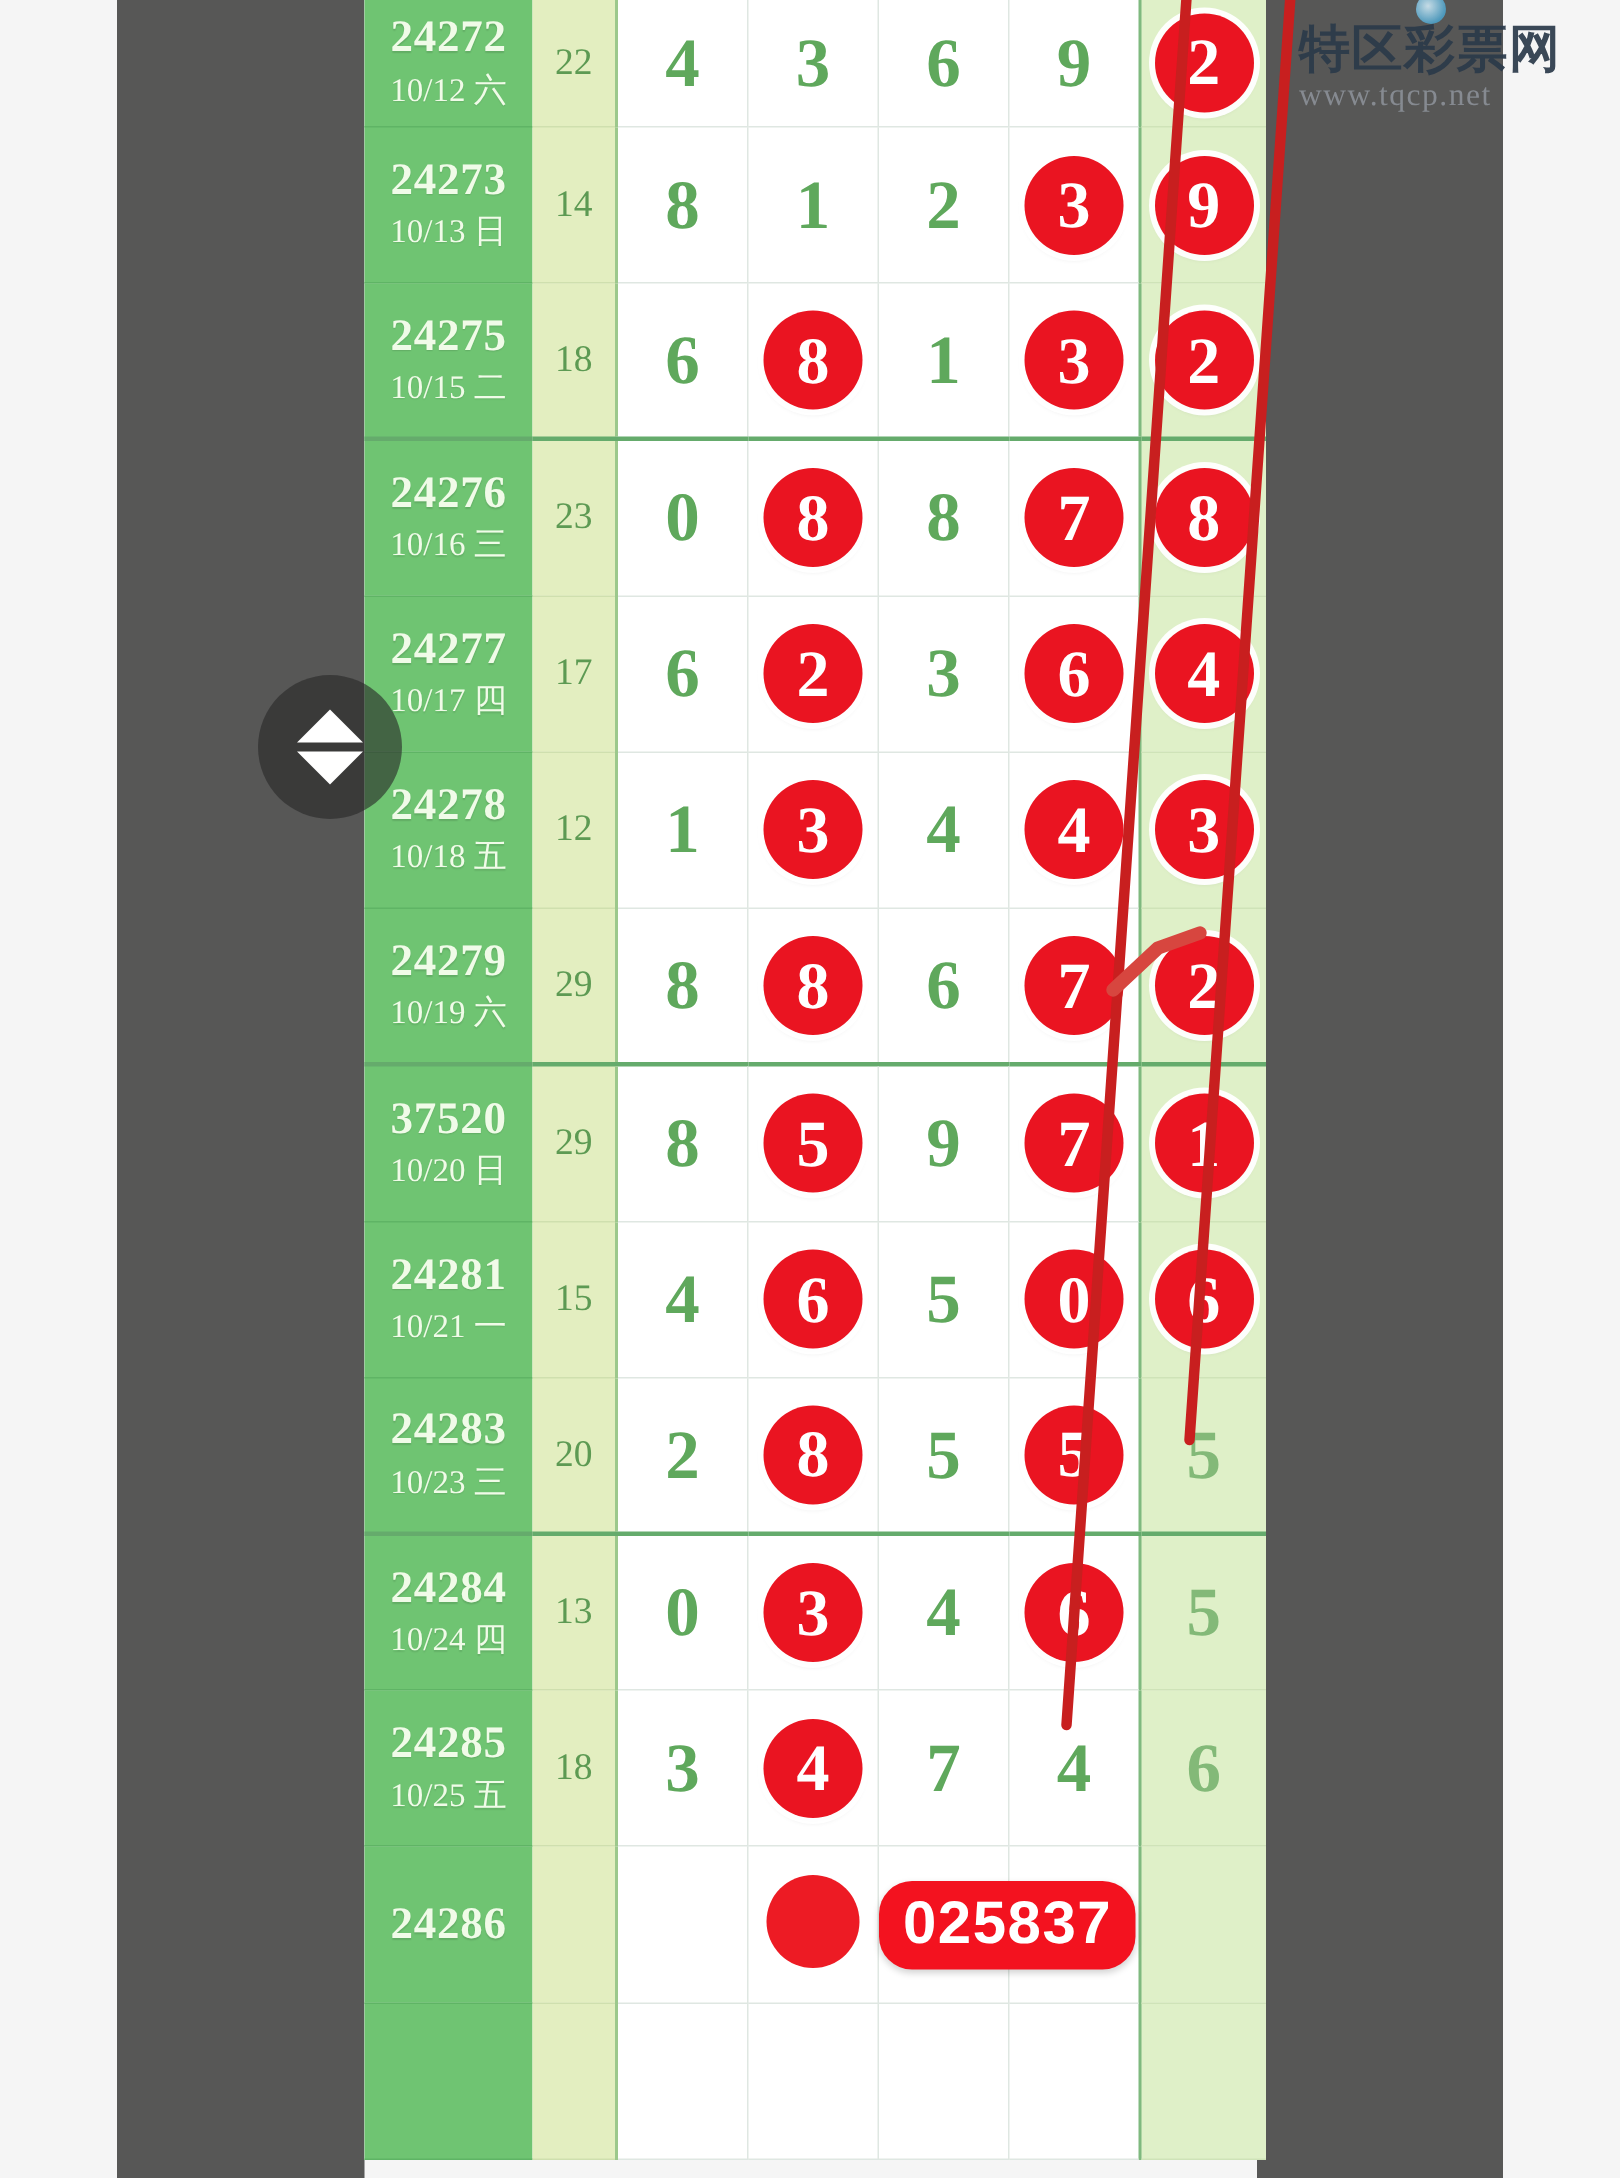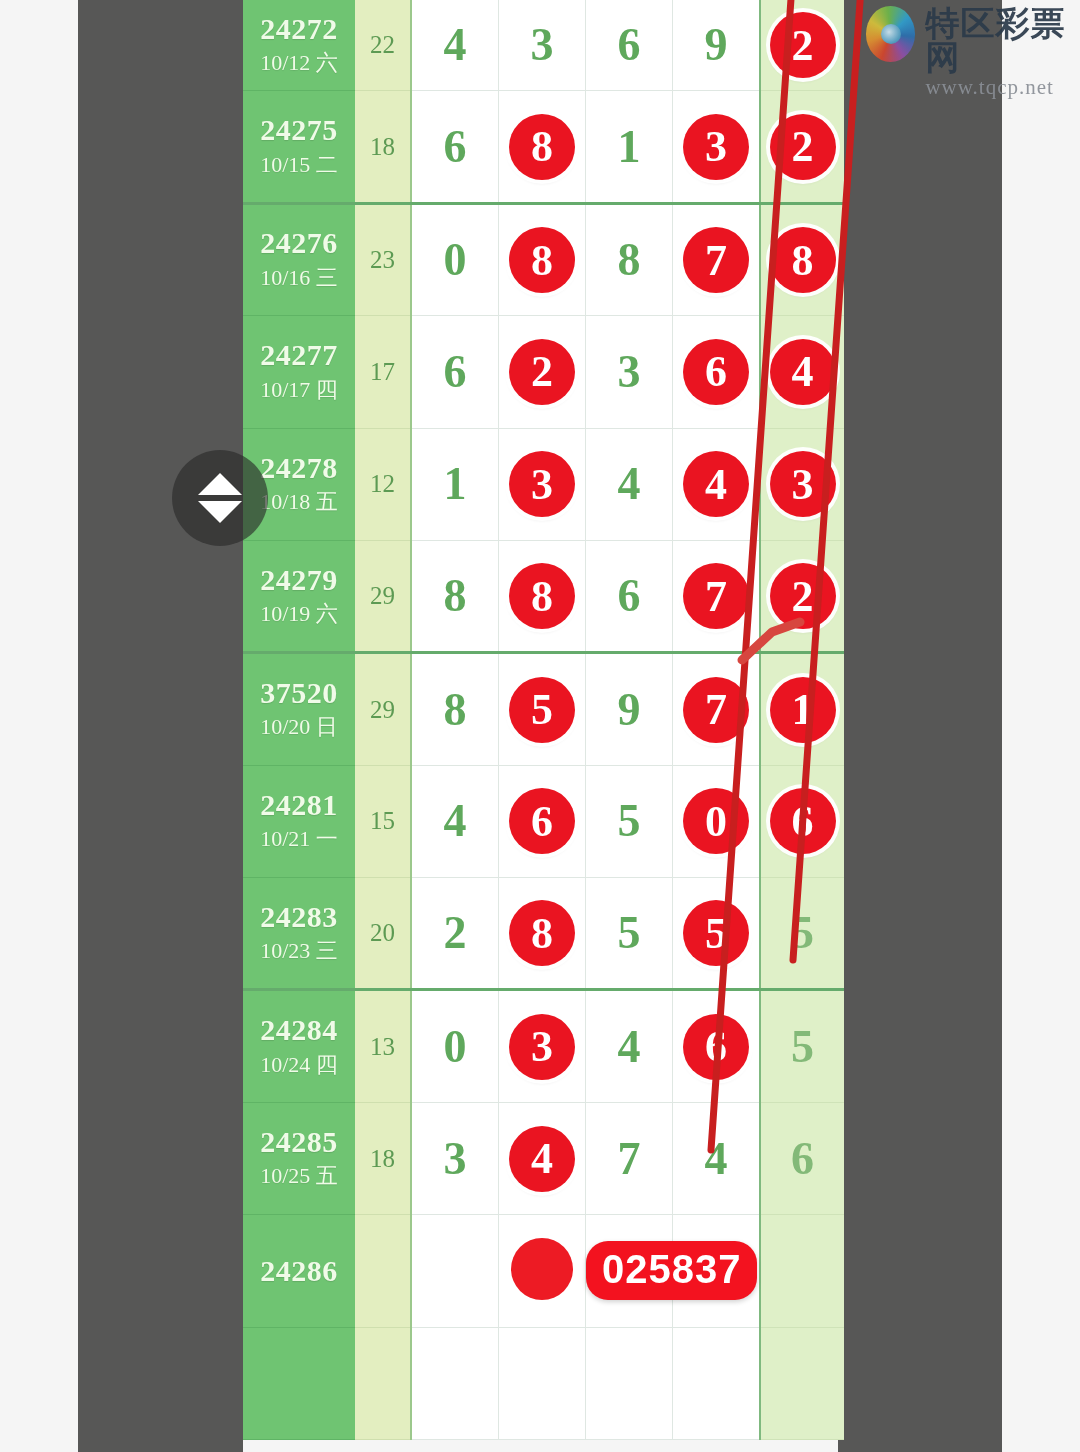--- a/index.html
+++ b/index.html
@@ -79,21 +79,21 @@
     gap:6px;
   }
   .tri{width:0;height:0;}
   .tri.up{border-left:22px solid transparent;border-right:22px solid transparent;
           border-bottom:22px solid #fff;}
   .tri.down{border-left:22px solid transparent;border-right:22px solid transparent;
             border-top:22px solid #fff;}
 
   
   #watermark{position:absolute;left:866px;top:6px;height:62px;
-             display:flex;align-items:flex-start;gap:10px;opacity:.92;}
+             display:flex;align-items:center;gap:10px;opacity:.92;flex-direction:column;}
   #wm-logo{width:56px;height:56px;border-radius:50%;
            background:conic-gradient(from 200deg,#d4452c,#e0922f,#d8c33a,#6fb84a,
                                      #2f9fcf,#2b6fb0,#8e4fa8,#d4452c);
            position:relative;}
   #wm-logo::after{content:"";position:absolute;left:50%;top:50%;
            width:20px;height:20px;transform:translate(-50%,-50%);
            border-radius:50%;
            background:radial-gradient(circle at 40% 40%,#cfe7f2,#4d9ec4 70%);}
   #wm-text{display:flex;flex-direction:column;line-height:1;}
   #wm-cn{font-size:34px;font-weight:bold;color:#2b3a4a;letter-spacing:1px;
@@ -115,20 +115,32 @@
             <span class="issue-no">24272</span>
             <span class="issue-date">10/12 六</span>
           </td>
           <td class="c-sum">22</td>
           <td class="c-dig"><span class="num">4</span></td>
           <td class="c-dig"><span class="num">3</span></td>
           <td class="c-dig"><span class="num">6</span></td>
           <td class="c-dig"><span class="num">9</span></td>
           <td class="c-last"><span class="ball">2</span></td>
         </tr>
+        <tr class="row">
+          <td class="c-issue">
+            <span class="issue-no">24273</span>
+            <span class="issue-date">10/13 日</span>
+          </td>
+          <td class="c-sum">14</td>
+          <td class="c-dig"><span class="num">8</span></td>
+          <td class="c-dig"><span class="num">1</span></td>
+          <td class="c-dig"><span class="num">2</span></td>
+          <td class="c-dig"><span class="ball">3</span></td>
+          <td class="c-last"><span class="ball">9</span></td>
+        </tr>
         <tr class="row grp-sep">
           <td class="c-issue">
             <span class="issue-no">24275</span>
             <span class="issue-date">10/15 二</span>
           </td>
           <td class="c-sum">18</td>
           <td class="c-dig"><span class="num">6</span></td>
           <td class="c-dig"><span class="ball">8</span></td>
           <td class="c-dig"><span class="num">1</span></td>
           <td class="c-dig"><span class="ball">3</span></td>

